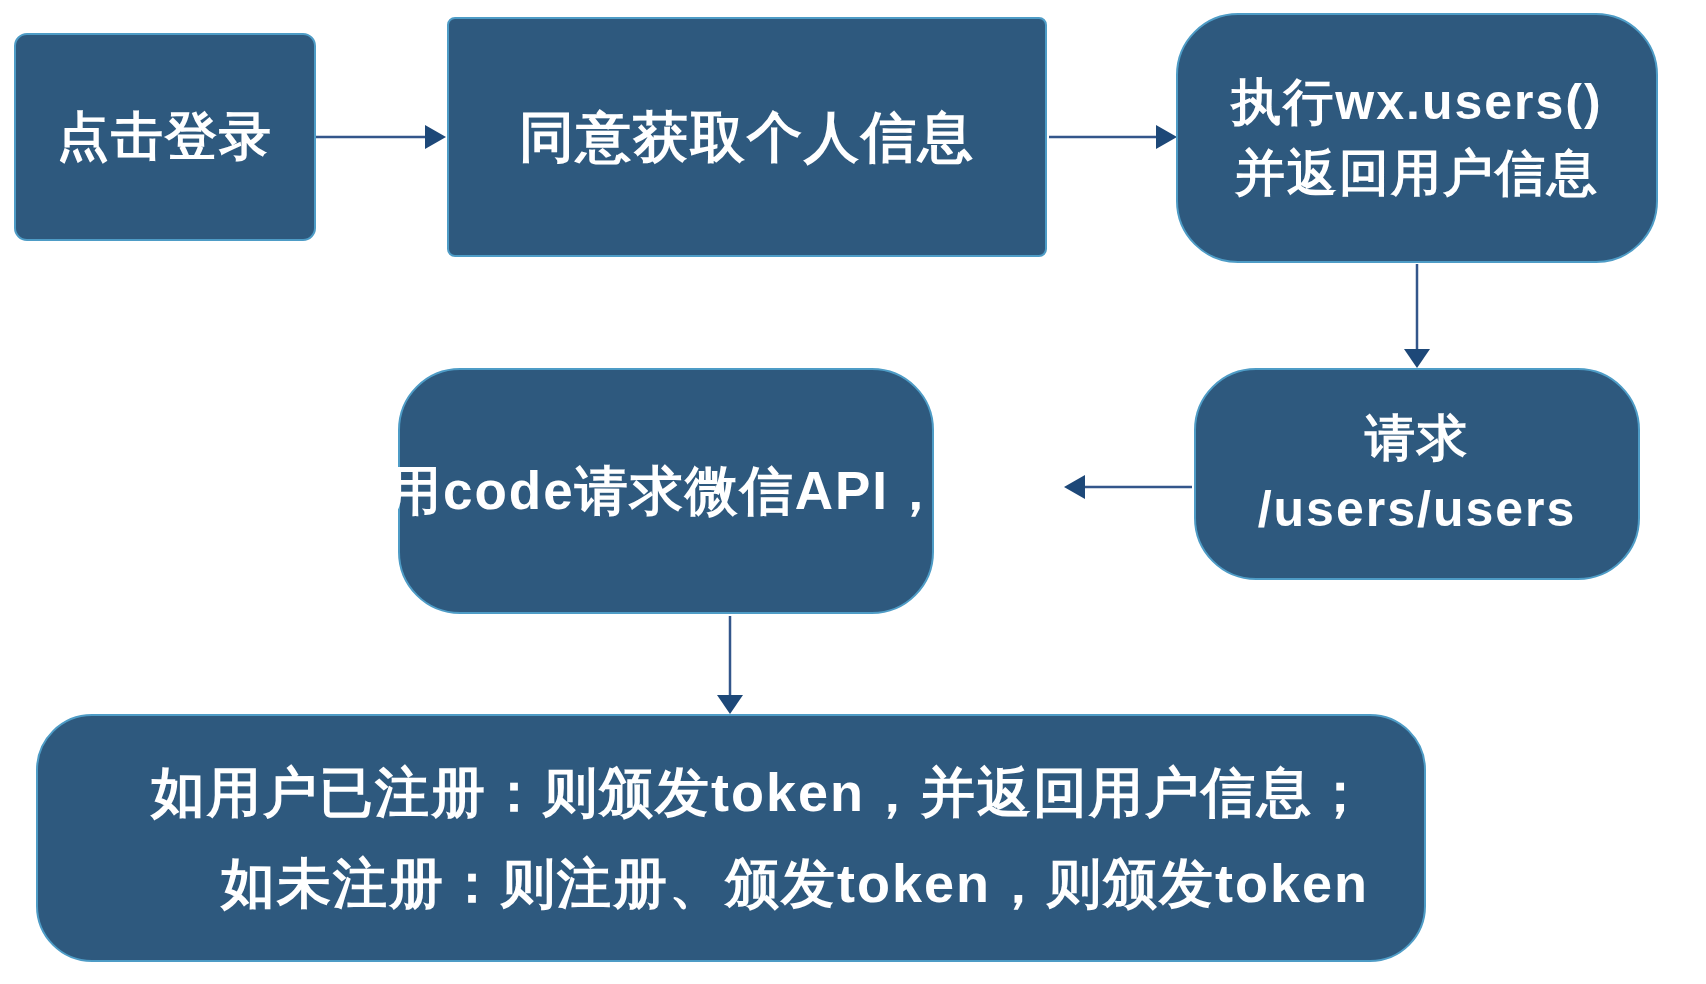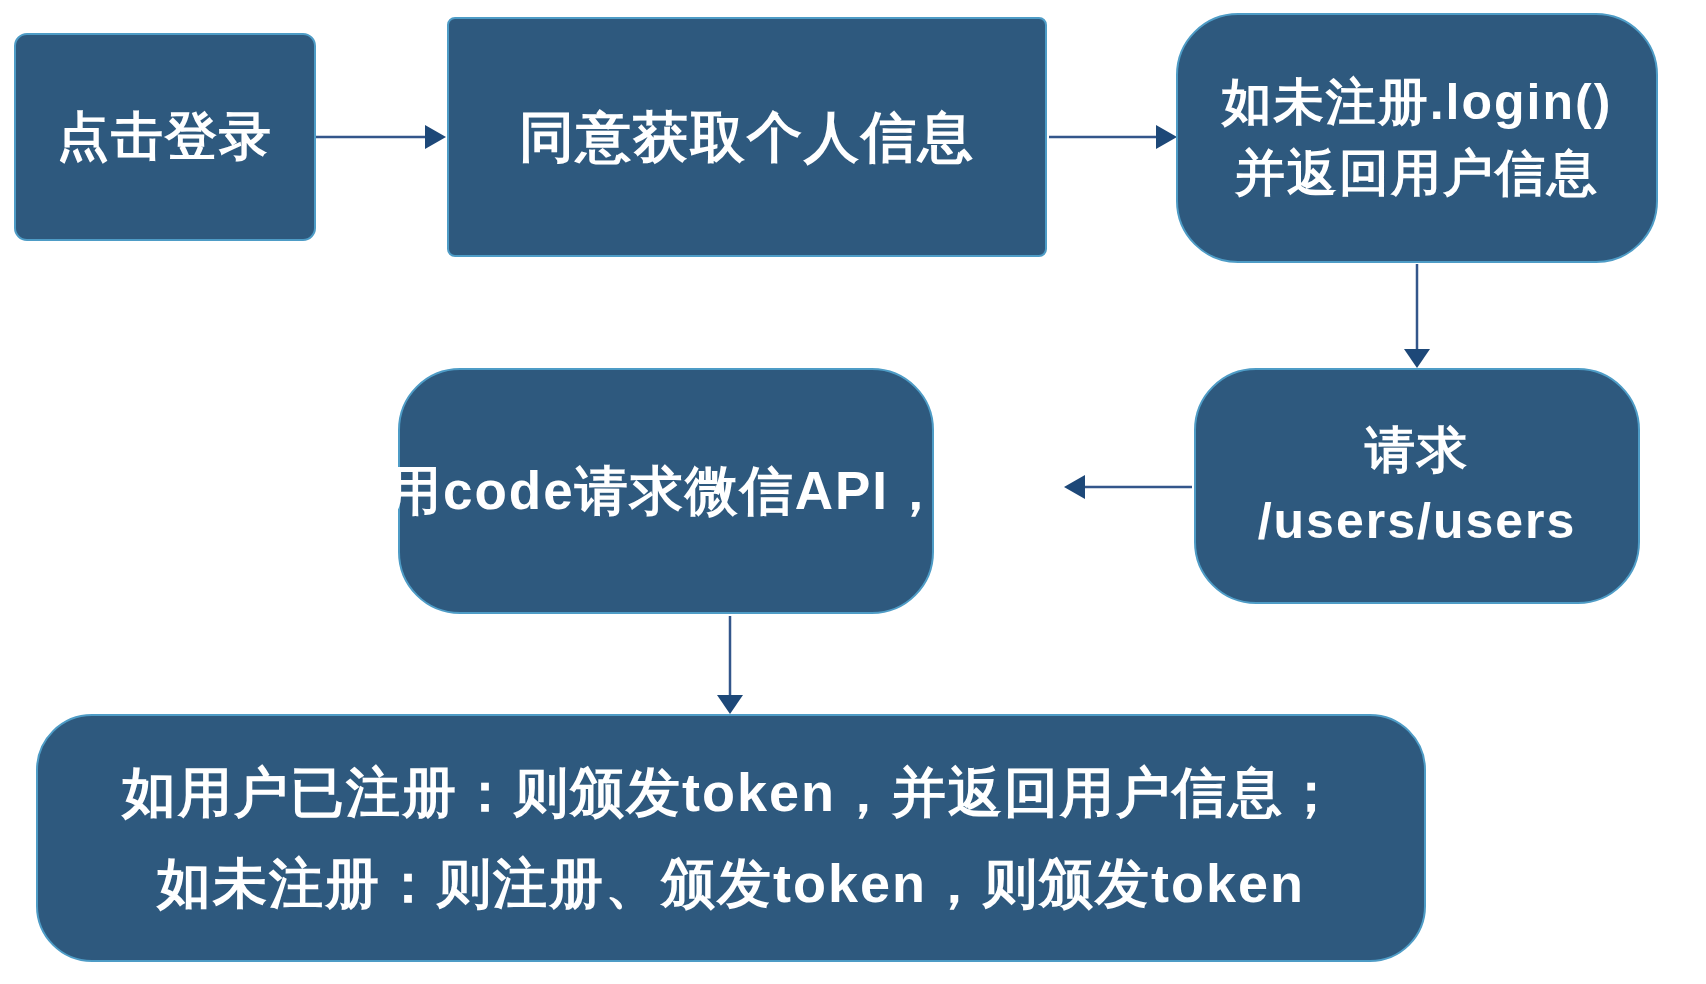--- a/index.html
+++ b/index.html
@@ -30,25 +30,25 @@
     align-items:center;
     text-align:center;
     font-weight:600;
     letter-spacing:2px;
     line-height:1.42;
   }
   .node .line{display:block;white-space:nowrap;}
   .n1{left:14px;  top:33px;  width:302px; height:208px; border-radius:13px; font-size:52px;}
   .n2{left:447px; top:17px;  width:600px; height:240px; border-radius:8px; font-size:55px;}
   .n3{left:1176px;top:13px;  width:482px; height:250px; border-radius:62px; font-size:50px;}
-  .n4{left:1194px;top:368px; width:446px; height:236px; border-radius:62px; font-size:50px;}
+  .n4{left:1194px;top:368px; width:446px; height:212px; border-radius:62px; font-size:50px;}
   .n5{left:398px; top:368px; width:536px; height:246px; border-radius:62px; font-size:53px;}
   .n6{
     left:36px; top:714px; width:1390px; height:248px; border-radius:56px;
-    font-size:54px; align-items:center; text-align:left;
+    font-size:54px; align-items:flex-end; text-align:left;
     padding:0 55px; line-height:1.68;
   }
   .arrows{position:absolute;left:0;top:0;width:1706px;height:984px;pointer-events:none;}
   .arrow-line{stroke:var(--arrow-line);stroke-width:2.5;}
   .arrow-head{fill:var(--arrow-head);stroke:none;}
 </style>
 </head>
 <body>
 
 <div class="canvas">
@@ -78,21 +78,21 @@
 
   <div class="node n1">
     <span class="line">点击登录</span>
   </div>
 
   <div class="node n2">
     <span class="line">同意获取个人信息</span>
   </div>
 
   <div class="node n3">
-    <span class="line">如未注册.login()</span>
+    <span class="line">执行wx.users()</span>
     <span class="line">并返回用户信息</span>
   </div>
 
   <div class="node n4">
     <span class="line">请求</span>
     <span class="line">/users/users</span>
   </div>
 
   <div class="node n5">
     <span class="line">用code请求微信API，</span>

